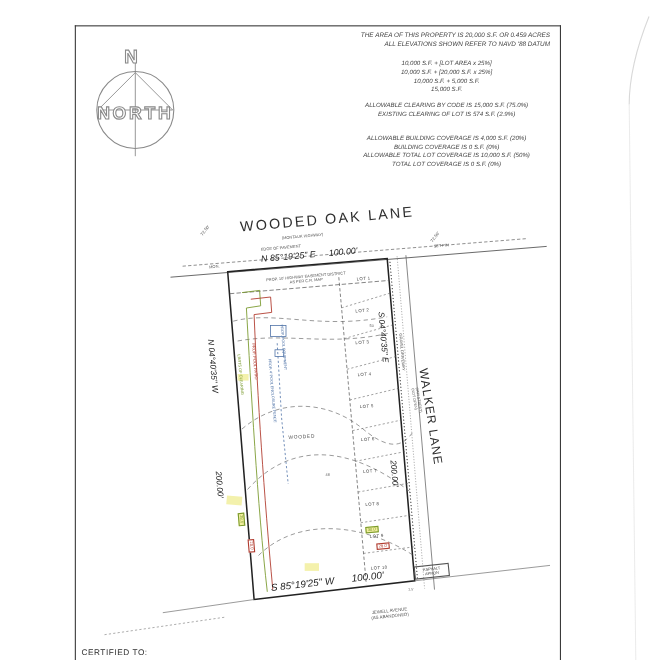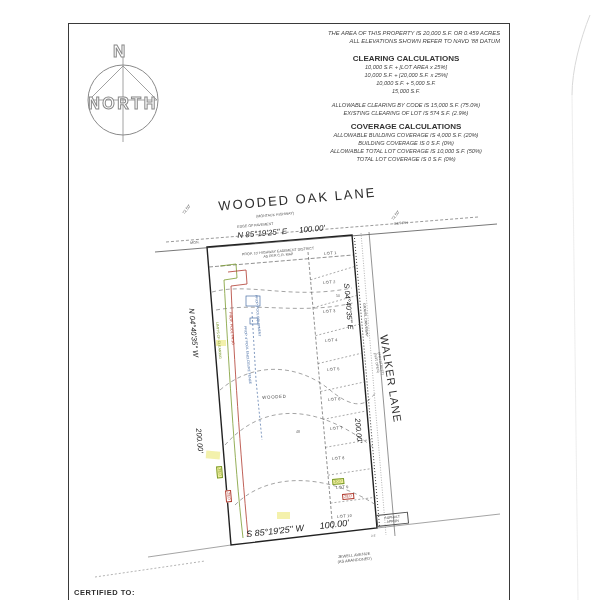--- a/index.html
+++ b/index.html
@@ -102,31 +102,29 @@
 
   <div class="abs outline-letter" style="left:113px;top:42px;font-size:17px;">N</div>
   <div class="abs ctr outline-letter" style="left:86px;top:95px;width:74px;font-size:16px;letter-spacing:2.5px;">NORTH</div>
 
   <div class="abs rt ital notetxt" style="left:270px;top:30px;width:230px;">
     <div>THE AREA OF THIS PROPERTY IS 20,000 S.F. OR 0.459 ACRES</div>
     <div>ALL ELEVATIONS SHOWN REFER TO NAVD '88 DATUM</div>
   </div>
 
   <div class="abs ctr" style="left:310px;top:54px;width:192px;">
-    <div style="font-size:8px;font-weight:700;color:#333;">CLEARING CALCULATIONS</div>
     <div class="ital calcline">10,000 S.F. + [LOT AREA x 25%]</div>
     <div class="ital calcline">10,000 S.F. + [20,000 S.F. x 25%]</div>
     <div class="ital calcline">10,000 S.F. + 5,000 S.F.</div>
     <div class="ital calcline">15,000 S.F.</div>
     <div class="ital calcline" style="margin-top:6px;">ALLOWABLE CLEARING BY CODE IS 15,000 S.F. (75.0%)</div>
     <div class="ital calcline">EXISTING CLEARING OF LOT IS 574 S.F. (2.9%)</div>
   </div>
 
   <div class="abs ctr" style="left:310px;top:122px;width:192px;">
-    <div style="font-size:8px;font-weight:700;color:#333;">COVERAGE CALCULATIONS</div>
     <div class="ital calcline">ALLOWABLE BUILDING COVERAGE IS 4,000 S.F. (20%)</div>
     <div class="ital calcline">BUILDING COVERAGE IS 0 S.F. (0%)</div>
     <div class="ital calcline">ALLOWABLE TOTAL LOT COVERAGE IS 10,000 S.F. (50%)</div>
     <div class="ital calcline">TOTAL LOT COVERAGE IS 0 S.F. (0%)</div>
   </div>
 
   <div class="rl ctr" style="left:212px;top:199px;width:170px;font-size:13px;letter-spacing:2px;color:#2e2e2e;transform:rotate(-5deg);">WOODED OAK LANE</div>
   <div class="rl ctr tiny" style="left:240px;top:216px;width:70px;transform:rotate(-5deg);">(MONTAUK HIGHWAY)</div>
   <div class="rl tiny" style="left:237px;top:225px;transform:rotate(-5deg);">EDGE OF PAVEMENT</div>
   <div class="rl ital" style="left:215px;top:233px;width:132px;font-size:8px;color:#222;transform:rotate(-5deg);display:flex;justify-content:center;gap:12px;">
@@ -189,15 +187,15 @@
 
   <div class="rl ital" style="left:205px;top:534px;width:185px;font-size:9px;color:#222;transform:rotate(-6.5deg);display:flex;justify-content:center;gap:16px;">
     <span>S 85°19'25" W</span>
     <span>100.00'</span>
   </div>
   <div class="rl ctr" style="left:320px;top:556px;width:68px;font-size:4px;line-height:5px;color:#555;transform:rotate(-6deg);">
     <div>JEWELL AVENUE</div>
     <div>(AS ABANDONED)</div>
   </div>
 
-  <div class="abs" style="left:74px;top:588px;font-size:7.5px;font-weight:700;letter-spacing:.5px;color:#2e2e2e;text-align:right;">CERTIFIED TO:</div>
+  <div class="abs" style="left:74px;top:588px;font-size:7.5px;font-weight:400;letter-spacing:.5px;color:#2e2e2e;text-align:right;">CERTIFIED TO:</div>
 
 </div>
 
 </body></html>

